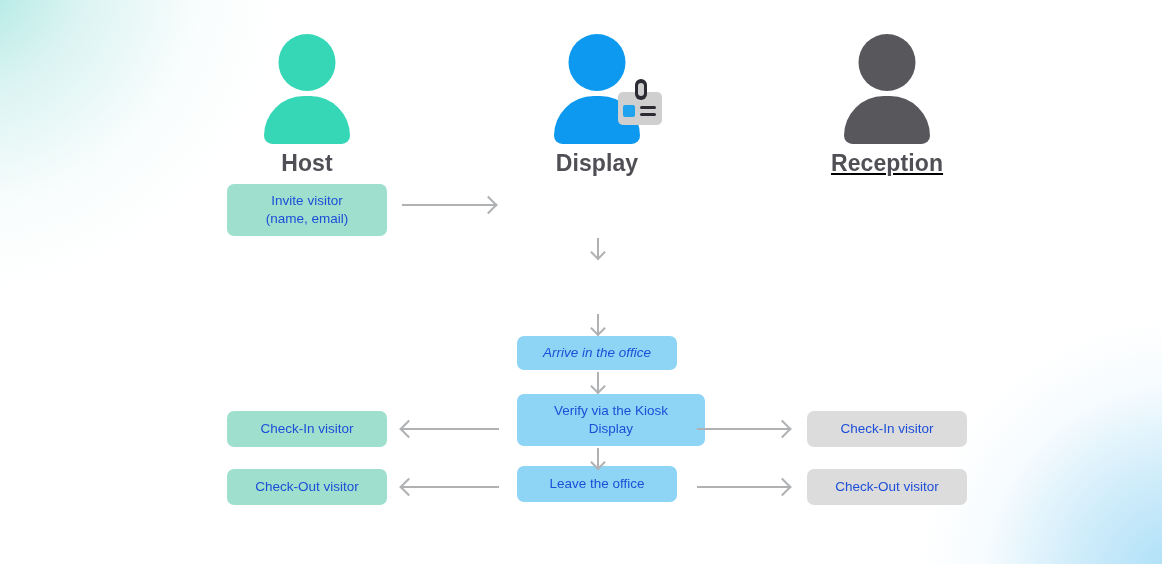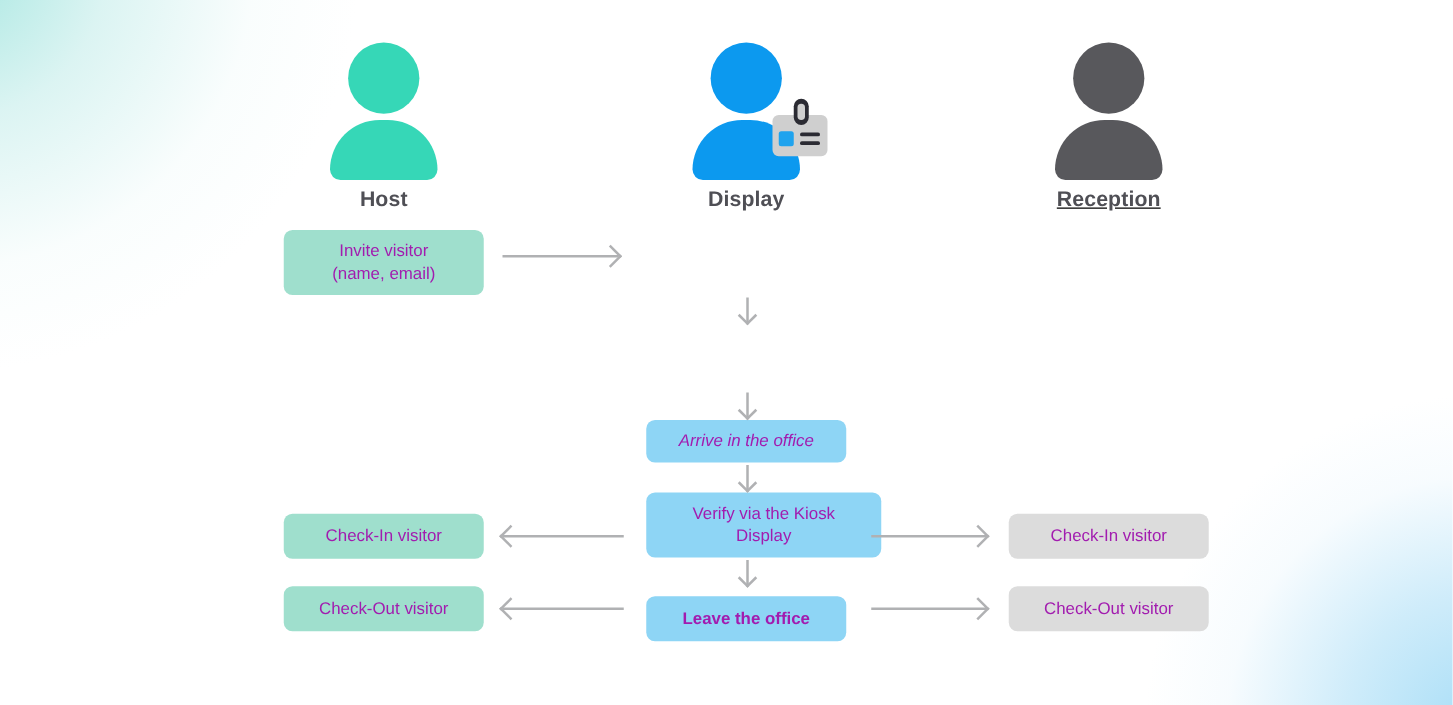--- a/index.html
+++ b/index.html
@@ -50,21 +50,21 @@
     position: absolute;
     left: 50%;
     top: 62px;
     transform: translateX(-50%);
     width: 86px;
     height: 48px;
     border-radius: 43px 43px 9px 9px;
   }
   .persona-label {
     margin-top: 16px;
-    font-size: 17px;
+    font-size: 23px;
     font-weight: bold;
     color: #4f4f55;
     letter-spacing: 0.1px;
   }
 
   
   .badge {
     position: absolute;
     left: 64px;
     top: 58px;
@@ -114,21 +114,21 @@
   .box {
     position: absolute;
     box-sizing: border-box;
     border-radius: 7px;
     display: flex;
     align-items: center;
     justify-content: center;
     text-align: center;
     font-size: 13.5px;
     line-height: 18px;
-    color: #a21caf;
+    color: #1d4ed8;
     padding: 8px 8px;
   }
   .box.green { background: #9fdfcd; }
   .box.blue  { background: #8ed5f5; }
   .box.grey  { background: #dcdcdc; }
 
   
   .arrow-h, .arrow-v {
     position: absolute;
   }
@@ -217,21 +217,21 @@
   <div class="box green" style="left:227px; top:411px; width:160px; height:36px;">Check-In visitor</div>
 
   <div class="box green" style="left:227px; top:469px; width:160px; height:36px;">Check-Out visitor</div>
 
 
 
   <div class="box blue" style="left:517px; top:336px; width:160px; height:34px;font-style:italic;">Arrive in the office</div>
 
   <div class="box blue" style="left:517px; top:394px; width:188px; height:52px;">Verify via the Kiosk<br>Display</div>
 
-  <div class="box blue" style="left:517px; top:477px; width:160px; height:36px;font-weight:bold;">Leave the office</div>
+  <div class="box blue" style="left:517px; top:466px; width:160px; height:36px;">Leave the office</div>
 
   <div class="box grey" style="left:807px; top:411px; width:160px; height:36px;">Check-In visitor</div>
 
   <div class="box grey" style="left:807px; top:469px; width:160px; height:36px;">Check-Out visitor</div>
 
   <div class="arrow-h right" style="left:402px; top:198px; width:93px; height:14px;">
     <div class="shaft"></div>
     <div class="head"></div>
   </div>
 

